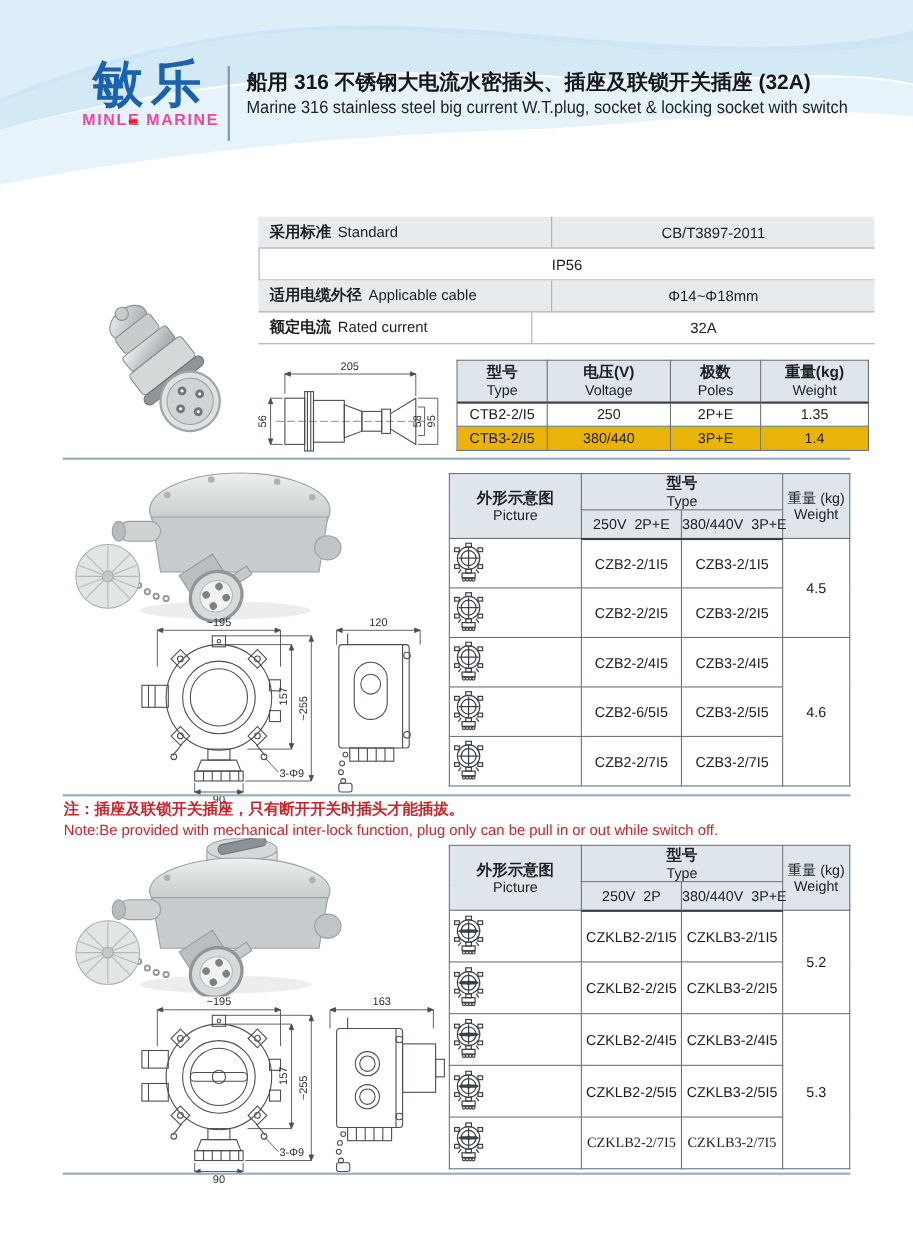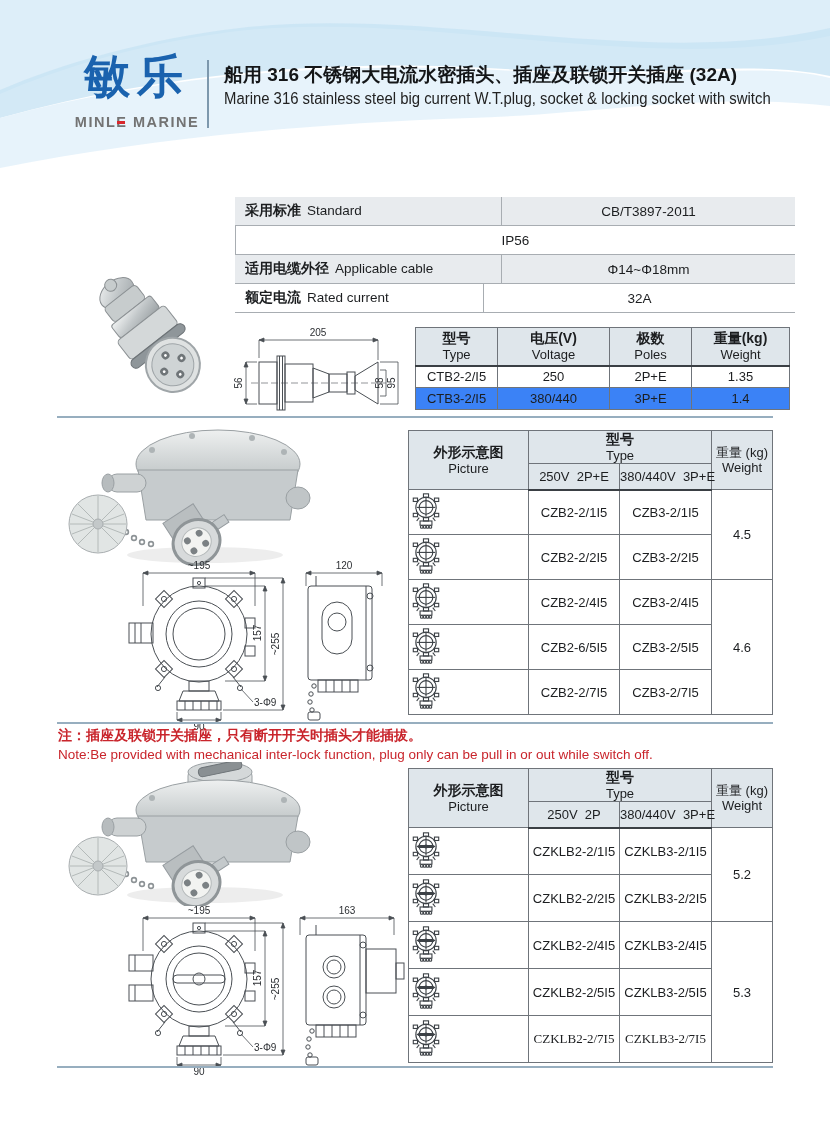--- a/index.html
+++ b/index.html
@@ -4,21 +4,21 @@
 <style>
   html,body{margin:0;padding:0;background:#fff;}
   .page{position:relative;width:830px;height:1126px;margin:0 auto;background:#fff;overflow:hidden;
         font-family:"Liberation Sans","DejaVu Sans",sans-serif;color:#1c1e20;}
   .abs{position:absolute;}
   svg{display:block;}
   
   .waves{position:absolute;top:0;left:0;}
   .logo{position:absolute;left:62px;top:52px;width:150px;text-align:center;}
   .logo-cn{font-size:46px;font-weight:bold;color:#1a62ae;letter-spacing:7px;line-height:1.05;white-space:nowrap;}
-  .logo-en{font-size:14.5px;font-weight:bold;color:#737373;letter-spacing:1.5px;margin-top:14px;white-space:nowrap;}
+  .logo-en{font-size:14.5px;font-weight:bold;color:#ec4899;letter-spacing:1.5px;margin-top:2px;white-space:nowrap;}
   .logo-e{position:relative;display:inline-block;}
   .logo-e::after{content:"";position:absolute;left:1px;top:6.5px;width:8px;height:3px;background:#d8262c;}
   .vdiv{position:absolute;left:207px;top:60px;width:2px;height:68px;background:#7d98ad;}
   .title-cn{position:absolute;left:224px;top:62px;width:590px;font-size:19px;font-weight:bold;color:#141618;white-space:nowrap;}
   .title-en{position:absolute;left:224px;top:90px;width:600px;font-size:16px;color:#222;
             transform:scaleX(.93);transform-origin:left;white-space:nowrap;}
   
   .spec{position:absolute;left:235px;top:197px;width:560px;}
   .spec-row{display:flex;height:28px;align-items:center;border-bottom:1px solid #a8adb2;}
   .spec-row.alt{background:#e8ebee;gap:18px;}
@@ -26,21 +26,21 @@
   .spec-label b{font-size:14px;margin-right:6px;}
   .spec-value{flex:1;text-align:center;font-size:13.5px;border-left:1px solid #a8adb2;align-self:stretch;
               display:flex;align-items:center;justify-content:center;}
   
   table.dt{border-collapse:collapse;table-layout:fixed;}
   table.dt th,table.dt td{border:1px solid #6f747a;font-size:13px;text-align:center;vertical-align:middle;padding:0;}
   table.dt th{background:#dfe6eb;font-weight:normal;line-height:1.2;}
   table.dt th b{font-size:14px;}
   table.dt thead tr:last-child th{border-bottom:2px solid #3a3f44;}
   .pre{white-space:pre;}
-  .alt-row{background:#3b82f6;padding-left:17px;}
+  .alt-row{background:#eab308;padding-left:17px;}
   .wcell{font-size:13.5px;}
   
   .hr{position:absolute;left:57px;width:716px;height:2px;background:#97aebf;}
   .note{position:absolute;left:58px;top:727px;}
   .note-cn{font-size:14px;font-weight:bold;color:#c9252c;line-height:1.25;}
   .note-en{font-size:13.5px;color:#c9252c;margin-top:2px;}
   
   .ln{stroke:#4a4f54;stroke-width:1;fill:none;}
   .dim{stroke:#4a4f54;stroke-width:0.8;fill:none;}
   .dimtxt{font-size:10px;fill:#2c2f33;font-family:"Liberation Sans",sans-serif;}

